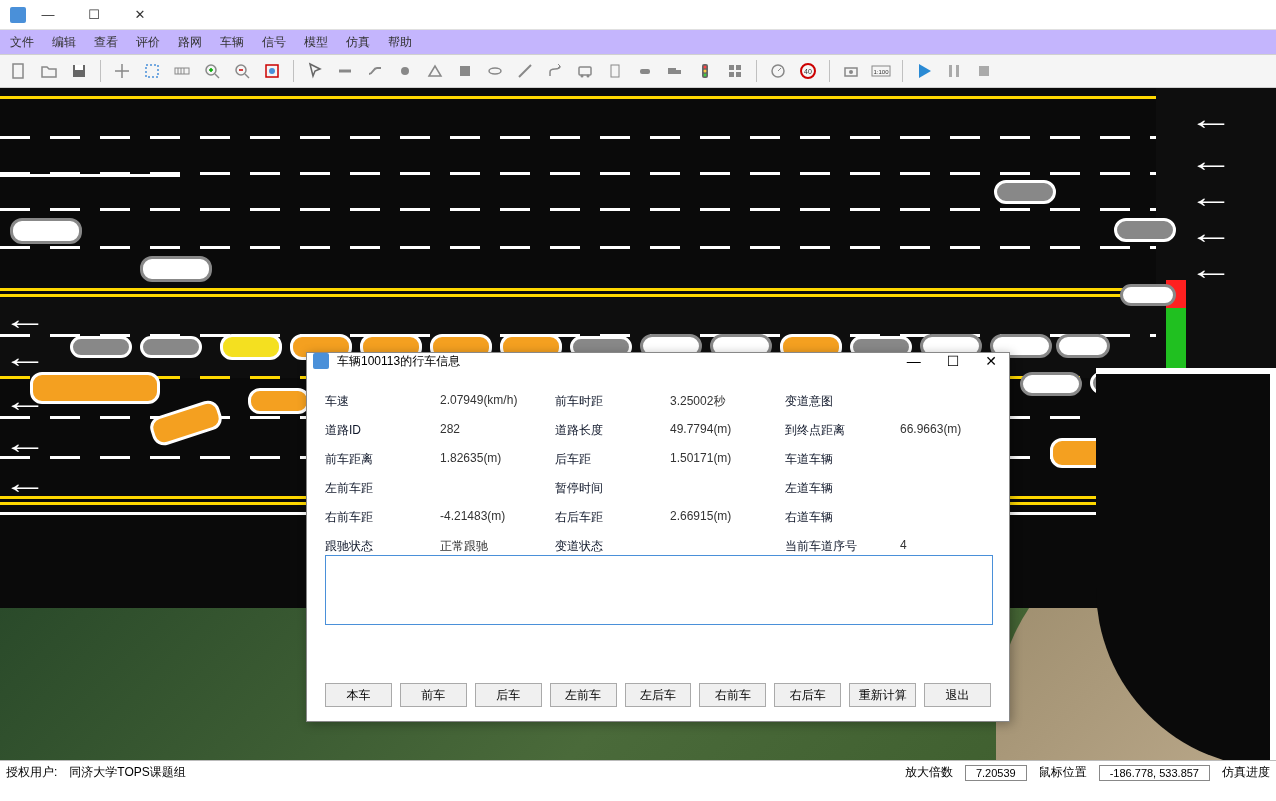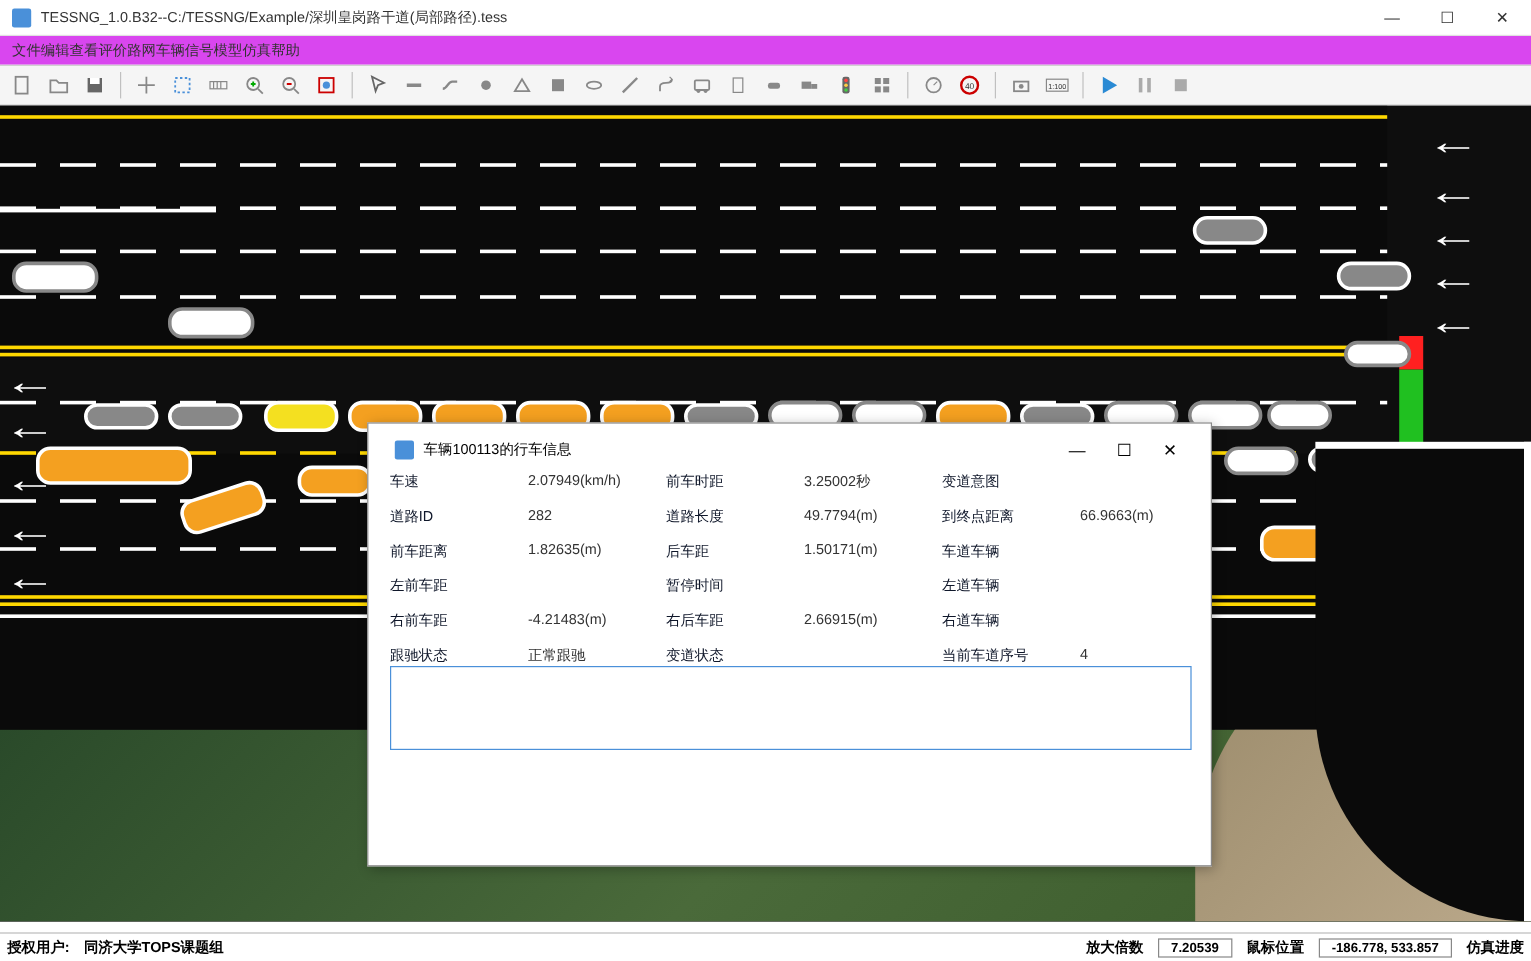--- a/index.html
+++ b/index.html
@@ -4,21 +4,21 @@
 <style>
 * { margin: 0; padding: 0; box-sizing: border-box; font-family: "Microsoft YaHei", Arial, sans-serif; }
 body { width: 1276px; height: 801px; background: #fff; overflow: hidden; position: relative; }
 
 .titlebar { height: 30px; background: #fff; display: flex; align-items: center; padding: 0 10px; border-bottom: 1px solid #e0e0e0; }
 .titlebar .icon-box { width: 16px; height: 16px; background: #4a90d9; border-radius: 2px; margin-right: 8px; }
 .titlebar .title { font-size: 12px; color: #333; flex: 1; }
 .titlebar .winbtns { display: flex; gap: 18px; }
 .titlebar .winbtn { width: 28px; height: 20px; display: flex; align-items: center; justify-content: center; color: #333; font-size: 13px; cursor: pointer; }
 
-.menubar { height: 24px; background: #d946ef; display: flex; align-items: center; padding: 0 10px; gap: 0; font-size: 12px; color: #333; }
+.menubar { height: 24px; background: #c4b5fd; display: flex; align-items: center; padding: 0 10px; gap: 18px; font-size: 12px; color: #333; }
 .menubar span { cursor: pointer; }
 
 .toolbar { height: 34px; background: #f5f5f5; border-top: 1px solid #d0d0d0; border-bottom: 1px solid #d0d0d0; display: flex; align-items: center; padding: 0 6px; gap: 4px; }
 .toolbar .tbtn { width: 26px; height: 26px; display: flex; align-items: center; justify-content: center; cursor: pointer; border-radius: 3px; }
 .toolbar .sep { width: 1px; height: 22px; background: #c0c0c0; margin: 0 4px; }
 
 .canvas { position: relative; width: 100%; height: 680px; background: #0e0e0e; overflow: hidden; }
 .road-top { position: absolute; top: 0; left: 0; right: 120px; height: 210px; background: #0a0a0a; }
 .road-bot { position: absolute; top: 290px; left: 0; right: 120px; height: 230px; background: #0a0a0a; }
 .grass { position: absolute; bottom: 0; left: 0; right: 0; height: 160px; background: linear-gradient(135deg, #2a4a2a, #4a6a3a, #3a5a2a); }
@@ -38,43 +38,42 @@
 
 .signal { position: absolute; width: 20px; }
 .sig-r { background: #ff2020; }
 .sig-g { background: #20c020; }
 
 .arrow { position: absolute; color: #fff; font-size: 30px; transform: scaleX(1.5); }
 
 .curve { position: absolute; right: 0; top: 280px; width: 180px; height: 400px; border: 6px solid #fff; border-left: none; border-bottom: none; border-top-left-radius: 0; border-top-right-radius: 0; border-bottom-left-radius: 200px; background: #0a0a0a; }
 
 .dialog { position: absolute; left: 306px; top: 352px; width: 704px; height: 370px; background: #fff; border: 1px solid #888; box-shadow: 2px 2px 10px rgba(0,0,0,0.3); }
-.dialog .dtitle { height: 30px; display: flex; align-items: flex-end; padding: 0 22px; font-size: 12px; }
+.dialog .dtitle { height: 30px; display: flex; align-items: flex-start; padding: 0 6px; font-size: 12px; }
 .dialog .dtitle .dicon { width: 16px; height: 16px; background: #4a90d9; border-radius: 2px; margin-right: 8px; }
 .dialog .dtitle span.t { flex: 1; }
 .dialog .dbtns { display: flex; gap: 14px; font-size: 14px; }
 .dialog .dbtns span { cursor: pointer; padding: 0 6px; }
 .dialog .dbody { padding: 10px 18px; font-size: 12px; color: #333; }
 .dialog .grid { display: grid; grid-template-columns: 115px 115px 115px 115px 115px 115px; row-gap: 12px; }
 .dialog .lbl { color: #0f172a; }
 .dialog .other-lbl { margin-top: 18px; margin-bottom: 6px; font-size: 12px; }
 .dialog textarea { width: 668px; height: 70px; border: 1px solid #4a90d9; resize: none; font-size: 12px; padding: 4px; }
 .dialog .actions { position: absolute; bottom: 14px; left: 18px; right: 18px; display: flex; gap: 8px; }
 .dialog .actions button { flex: 1; height: 24px; font-size: 12px; background: #f0f0f0; border: 1px solid #aaa; cursor: pointer; }
 
-.statusbar { position: absolute; bottom: 0; left: 0; right: 0; height: 24px; background: #fff; border-top: 1px solid #bbb; display: flex; align-items: center; font-size: 12px; padding: 0 6px; gap: 12px; font-weight: bold; }
+.statusbar { position: absolute; bottom: 17px; left: 0; right: 0; height: 24px; background: #fff; border-top: 1px solid #bbb; display: flex; align-items: center; font-size: 12px; padding: 0 6px; gap: 12px; }
 .statusbar .sbox { border: 1px solid #888; padding: 1px 10px; font-size: 11px; }
 .statusbar .fill { flex: 1; }
 </style>
 </head>
 <body>
 
 <div class="titlebar">
   <div class="icon-box"></div>
-  <div class="title">TESSNG_1.0.B32--C:/TESSNG/Example/深圳皇岗路干道(局部路径).tess</div>
   <div class="winbtns">
     <div class="winbtn">—</div>
     <div class="winbtn">☐</div>
     <div class="winbtn">✕</div>
   </div>
 </div>
 
 <div class="menubar">
   <span>文件</span>
   <span>编辑</span>
@@ -391,20 +390,31 @@
 
       <div class="lbl">跟驰状态</div>
       <div>正常跟驰</div>
       <div class="lbl">变道状态</div>
       <div></div>
       <div class="lbl">当前车道序号</div>
       <div>4</div>
     </div>
     <textarea style=""></textarea>
   </div>
+  <div class="actions">
+    <button>本车</button>
+    <button>前车</button>
+    <button>后车</button>
+    <button>左前车</button>
+    <button>左后车</button>
+    <button>右前车</button>
+    <button>右后车</button>
+    <button>重新计算</button>
+    <button>退出</button>
+  </div>
 </div>
 
 <div class="statusbar">
   <span>授权用户:</span>
   <span>同济大学TOPS课题组</span>
   <div class="fill"></div>
   <span>放大倍数</span>
   <span class="sbox">7.20539</span>
   <span>鼠标位置</span>
   <span class="sbox">-186.778, 533.857</span>

